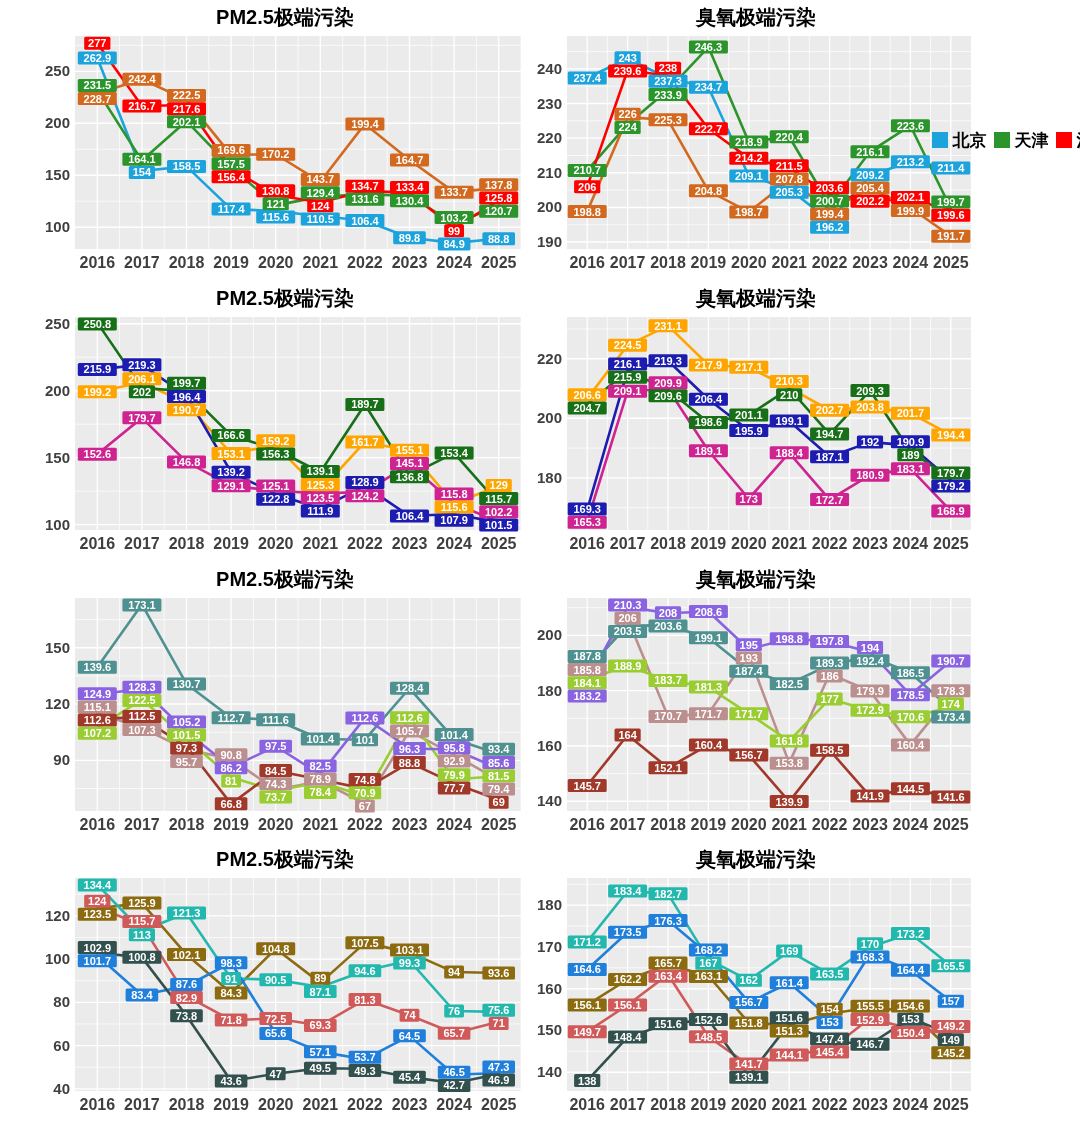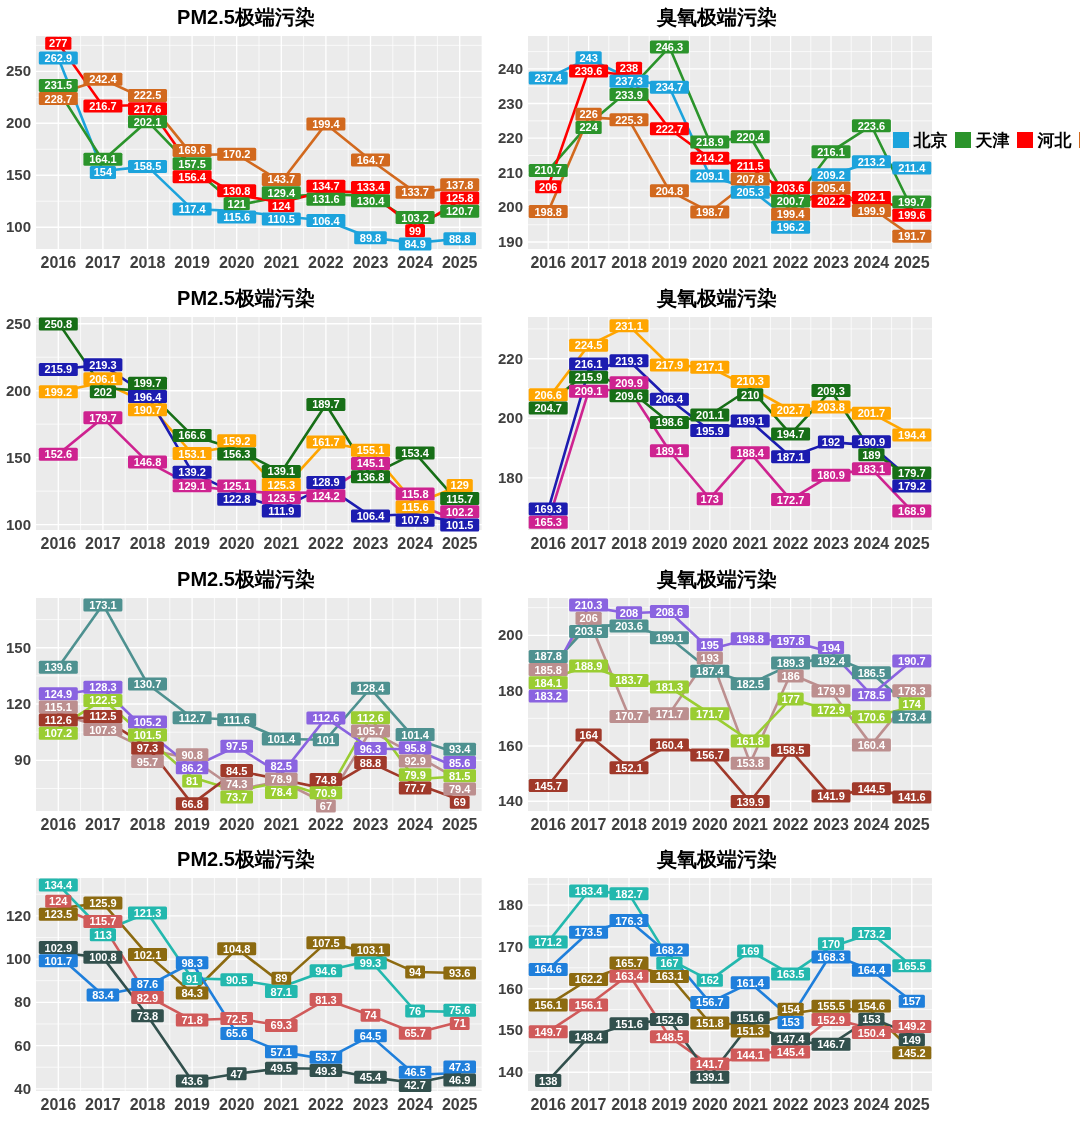--- a/index.html
+++ b/index.html
@@ -1,20 +1,20 @@
 <!DOCTYPE html>
 <html><head>
 <meta charset="utf-8">
 <style>
   html,body{margin:0;padding:0;background:#ffffff;}
   body{width:1080px;height:1123px;font-family:"Liberation Sans","DejaVu Sans",sans-serif;}
   #grid{width:1080px;height:1123px;display:grid;grid-template-rows:repeat(4,1fr);}
   .row{display:flex;align-items:stretch;}
   .cell{display:flex;flex-direction:column;}
-  .cell.left{width:492px;}
+  .cell.left{width:492px;margin-left:39px;}
   .cell.right{width:450px;align-items:center;}
   .chart-title{height:32px;line-height:34px;text-align:center;font-size:20px;font-weight:bold;color:#000;}
   .legend{width:138px;display:flex;flex-direction:row;justify-content:center;gap:7px;padding-left:4px;box-sizing:border-box;}
   .leg-item{display:flex;align-items:center;gap:5px;}
   .swatch{width:16px;height:16px;display:inline-block;flex:0 0 16px;}
   .leg-label{font-size:17px;font-weight:bold;color:#000;white-space:nowrap;letter-spacing:0px;}
   svg{display:block;}
 </style>
 </head>
 <body>

